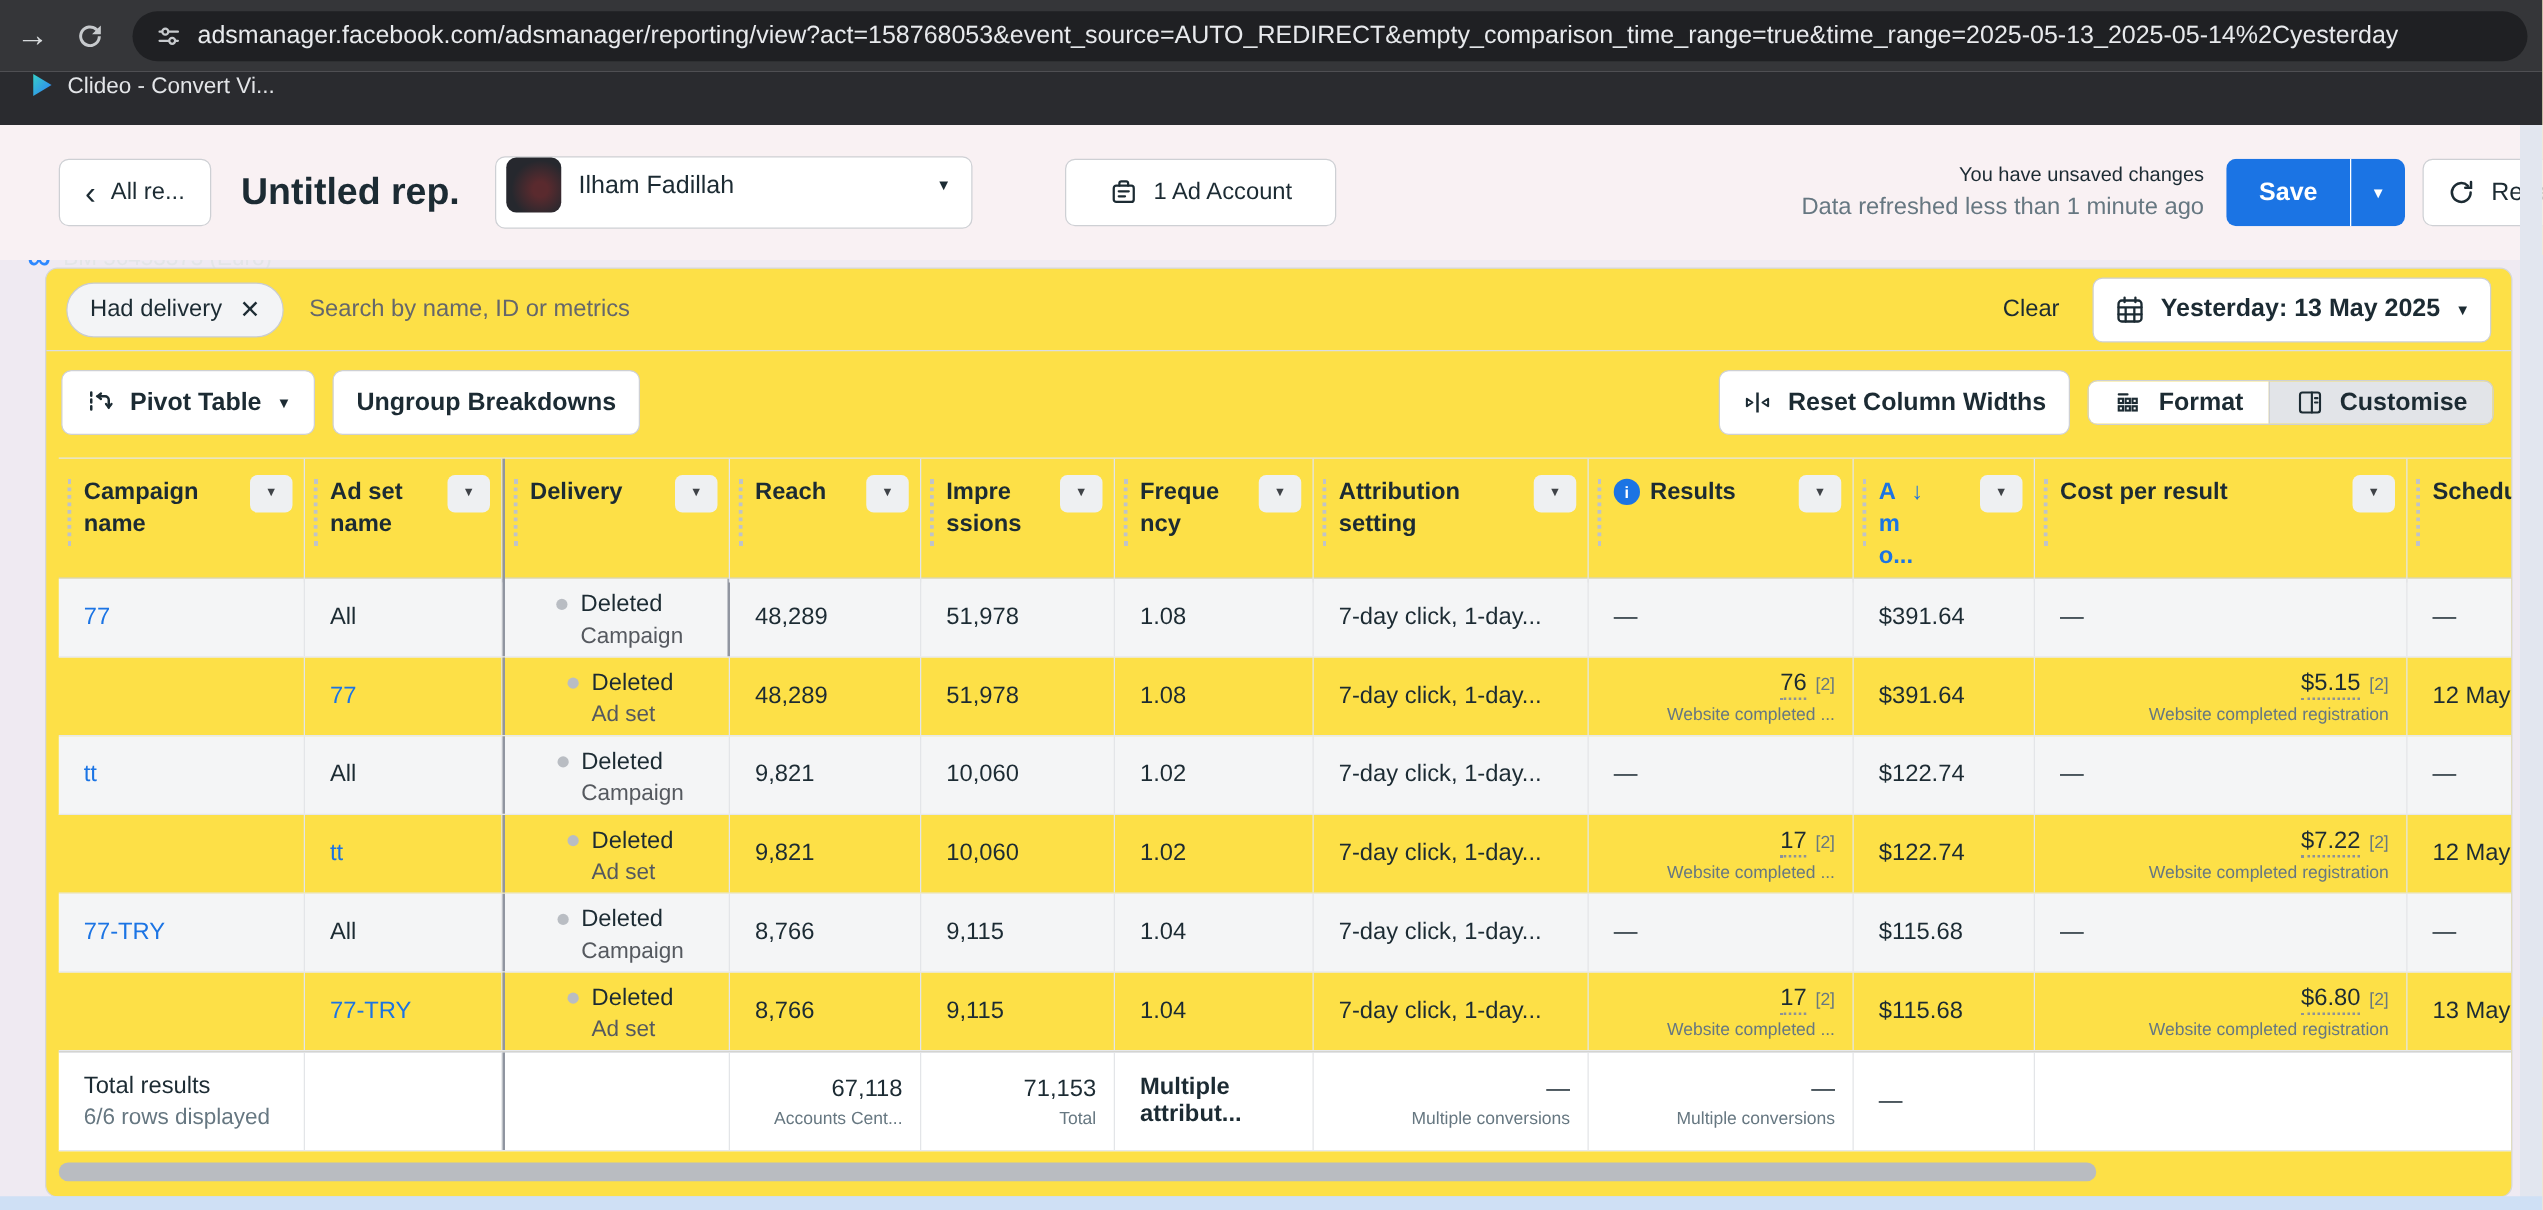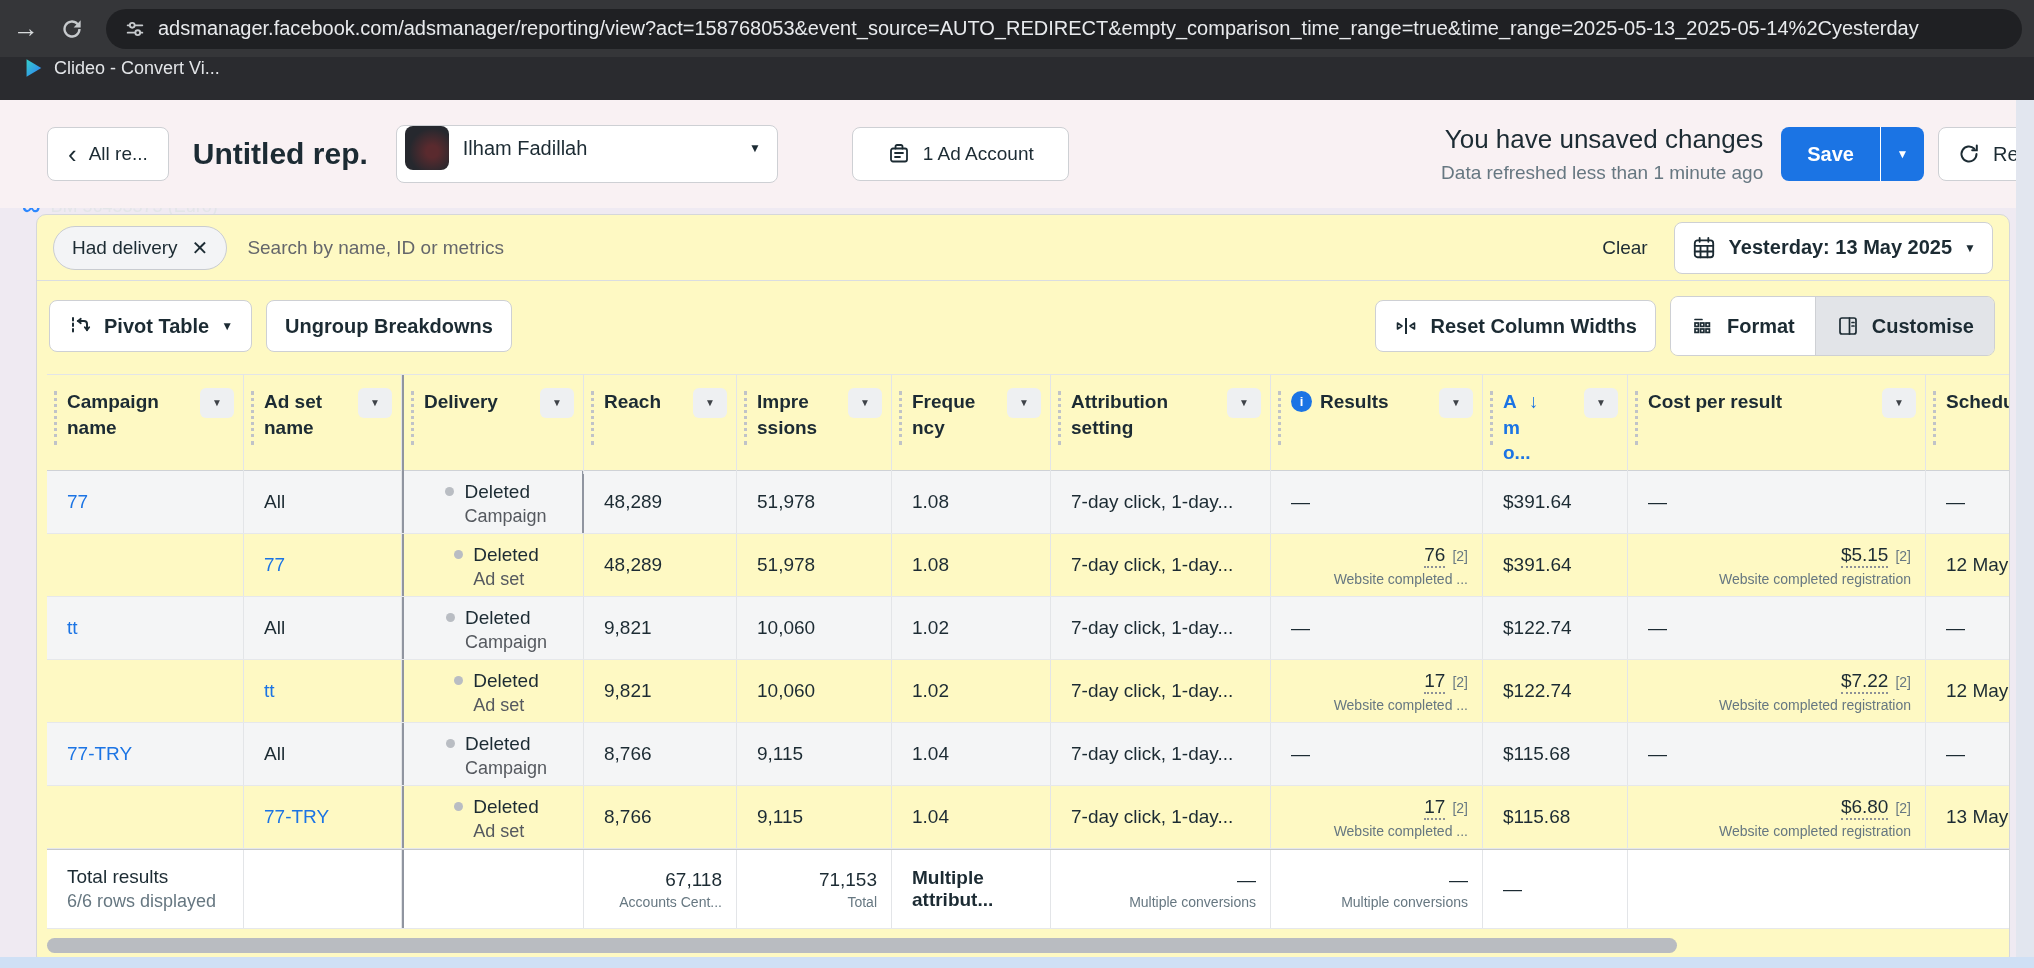--- a/index.html
+++ b/index.html
@@ -24,41 +24,41 @@
   .back-btn { height:54px; padding:0 20px; gap:12px; font-size:19px; }
   .chev { font-size:26px; color:#1c2b33; line-height:1; }
   .report-title { font-size:30px; font-weight:bold; color:#1c2b33; margin:0 28px 0 24px; }
   .account-select { height:58px; width:382px; padding:0 16px 12px 8px; gap:14px; }
   .avatar { width:44px; height:44px; border-radius:8px; background:radial-gradient(circle at 62% 58%, #5a2a2e 0 16%, #26282e 62%); }
   .account-name { font-size:20px; flex:1; }
   .caret-sm { font-size:12px; color:#1c2b33; }
   .adaccount-btn { height:54px; padding:0 34px; gap:12px; font-size:19px; margin-left:74px; }
   .spacer { flex:1; }
   .status-block { text-align:right; margin-right:18px; line-height:1.45; }
-  .status-main { font-size:26px; color:#1c2b33; }
+  .status-main { font-size:16px; color:#1c2b33; }
   .status-sub { font-size:19px; color:#667781; }
   .save-split { display:flex; border-radius:8px; overflow:hidden; }
   .save-main { background:#1b74e4; color:#fff; font-size:20px; font-weight:600; height:54px; padding:0 26px; display:flex; align-items:center; cursor:pointer; }
   .save-caret { background:#1b74e4; color:#fff; width:44px; height:54px; display:flex; align-items:center; justify-content:center; border-left:1px solid #fff; font-size:12px; cursor:pointer; }
   .refresh-btn { height:54px; padding:0 18px; gap:12px; font-size:20px; margin-left:14px; margin-right:-48px; flex:none; }
 
   
-  .card { margin:6px 24px 0 36px; width:1974px; background:#fef9c3; border:1px solid #d5d7db; border-radius:10px; overflow:hidden; }
+  .card { margin:6px 24px 0 36px; width:1974px; background:#fde047; border:1px solid #d5d7db; border-radius:10px; overflow:hidden; }
   .filter-row { height:66px; display:flex; align-items:center; padding:0 16px; border-bottom:1px solid #dadde1; }
   .chip { height:44px; background:#f3f4f6; border:1px solid #c9ccd1; border-radius:22px; display:flex; align-items:center; gap:14px; padding:0 18px; font-size:19px; color:#1c2b33; cursor:pointer; }
   .chip-x { font-size:20px; color:#1c2b33; cursor:pointer; }
   .search-input { flex:1; border:none; outline:none; font-size:19px; color:#1c2b33; margin-left:20px; font-family:"Liberation Sans", sans-serif; background:transparent; }
   .search-input::placeholder { color:#65676b; }
   .clear-link { font-size:19px; color:#1c2b33; margin:0 26px; cursor:pointer; }
   .date-btn { height:52px; padding:0 16px; gap:12px; font-size:20px; font-weight:600; }
 
   .toolbar { display:flex; align-items:center; justify-content:space-between; padding:15px 14px 18px 12px; }
   .toolbar-left, .toolbar-right { display:flex; align-items:center; gap:14px; }
   .tb-btn { height:52px; padding:0 18px; gap:12px; font-size:20px; font-weight:600; }
-  .segmented { display:flex; border:1px solid #ced0d4; border-radius:8px; overflow:hidden; height:60px; }
+  .segmented { display:flex; border:1px solid #ced0d4; border-radius:8px; overflow:hidden; height:36px; }
   .seg-item { display:flex; align-items:center; gap:12px; padding:0 20px; font-size:20px; font-weight:600; color:#1c2b33; cursor:pointer; background:#fff; }
   .seg-item + .seg-item { border-left:1px solid #ced0d4; }
   .seg-item.selected { background:#e2e4e8; }
 
   
   .table { margin-left:10px; }
   .grid { display:grid; grid-template-columns:197px 158px 182px 153px 155px 159px 220px 212px 145px 298px 160px; }
   .thead { border-top:1px solid #e3e5e8; border-bottom:1px solid #cfd2d6; height:97px; }
   .th { position:relative; border-right:1px solid #e3e5e8; padding:14px 46px 8px 20px; font-size:19px; font-weight:600; color:#1c2b33; line-height:1.35; cursor:pointer; }
   .th .handle { position:absolute; left:7px; top:16px; height:54px; width:0; border-left:3px dotted #c0c3c8; cursor:col-resize; }

